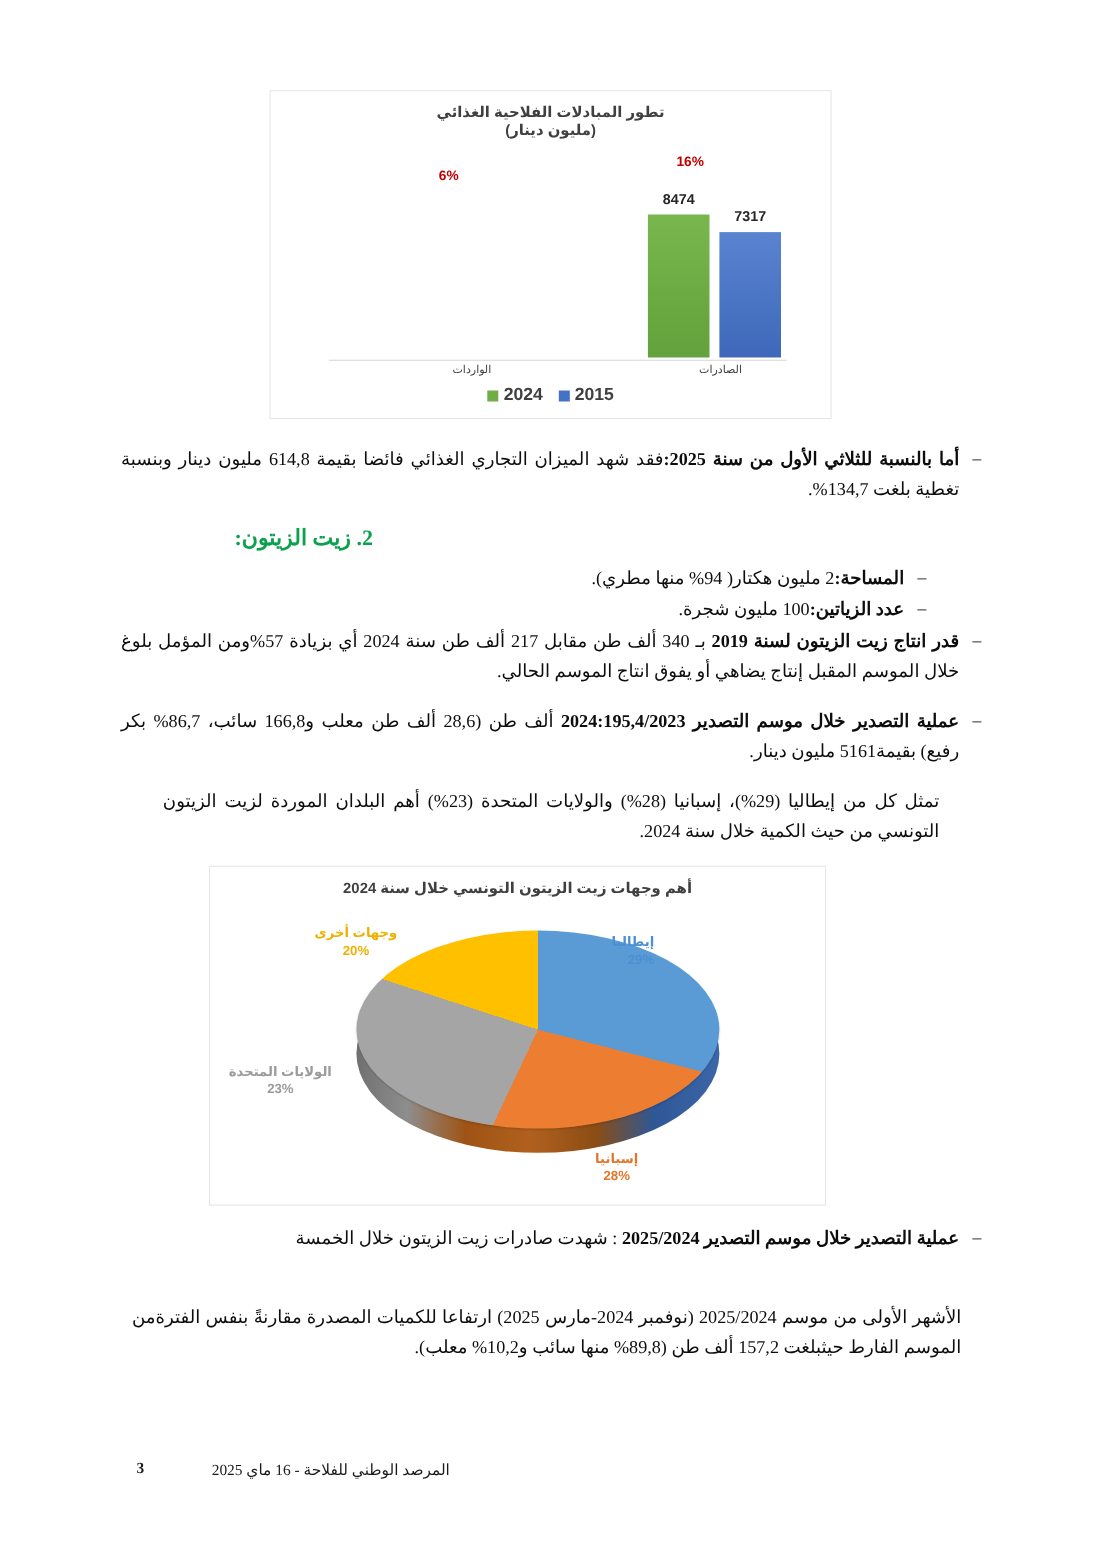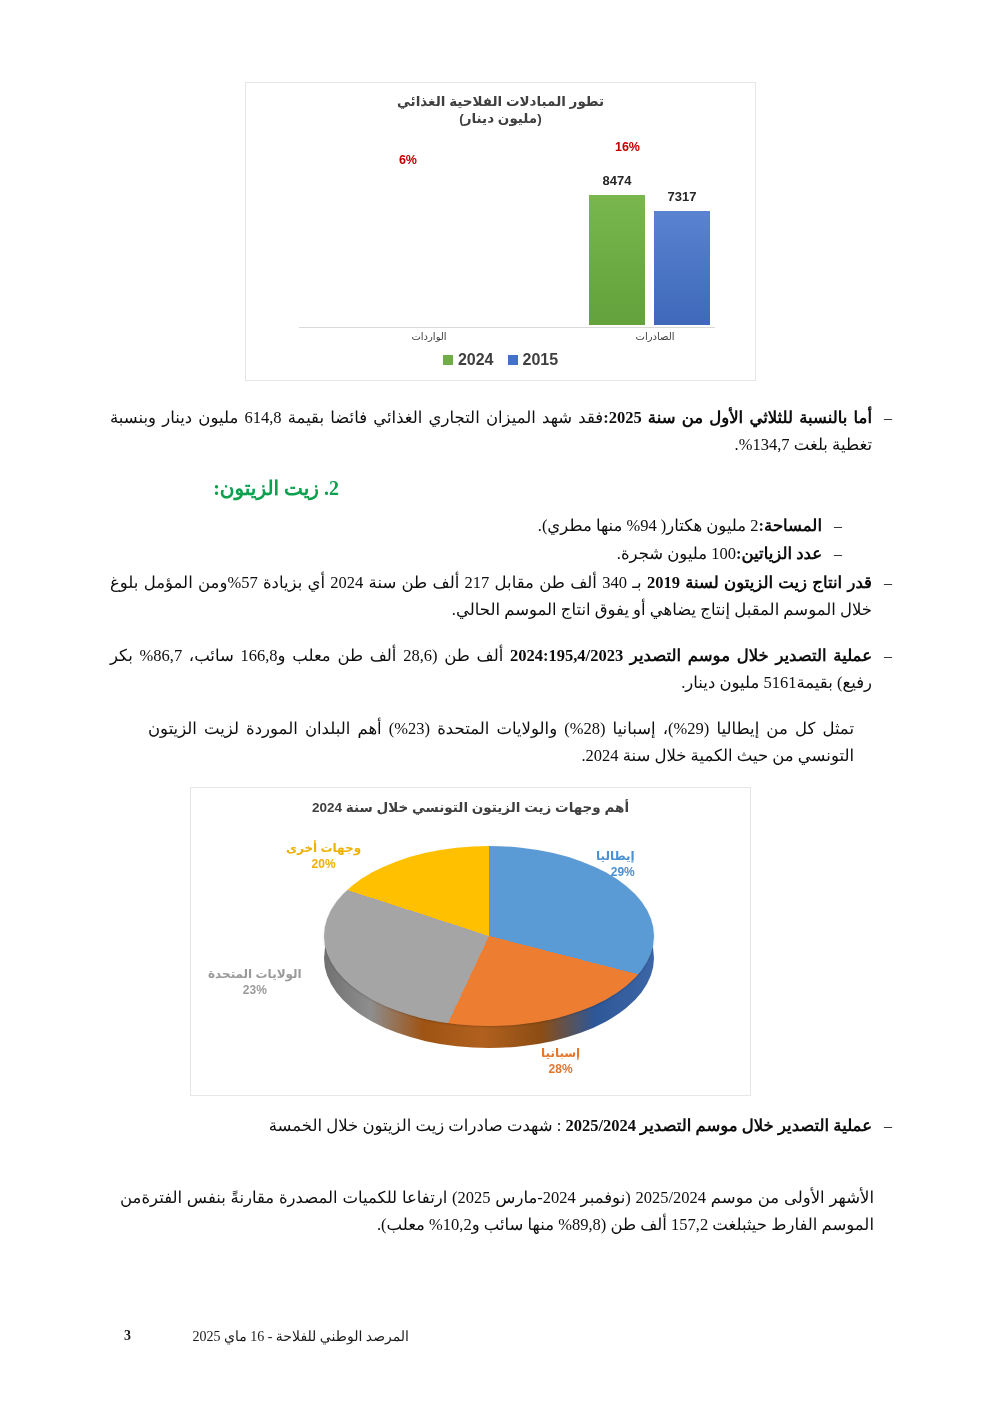--- a/index.html
+++ b/index.html
@@ -232,21 +232,21 @@
   <div class="chart-box" id="pie-chart">
     <div class="chart-title">أهم وجهات زيت الزيتون التونسي خلال سنة 2024</div>
 
     <div class="pie-stage">
       <div class="pie-wrap">
         <div class="pie-shadow"></div>
         <div class="pie-depth"></div>
         <div class="pie-face"></div>
       </div>
 
-      <div class="pie-label" style="color:#4a90d2;left:365px;top:60px;text-align:right;margin-left:40px;">
+      <div class="pie-label" style="color:#4a90d2;left:365px;top:60px;text-align:right;">
         <span>إيطاليا</span>
         <span class="pct">29%</span>
       </div>
 
       <div class="pie-label" style="color:#e3762a;left:350px;top:257px;text-align:center;">
         <span>إسبانيا</span>
         <span class="pct">28%</span>
       </div>
 
       <div class="pie-label" style="color:#9b9b9b;left:17px;top:178px;text-align:center;">

